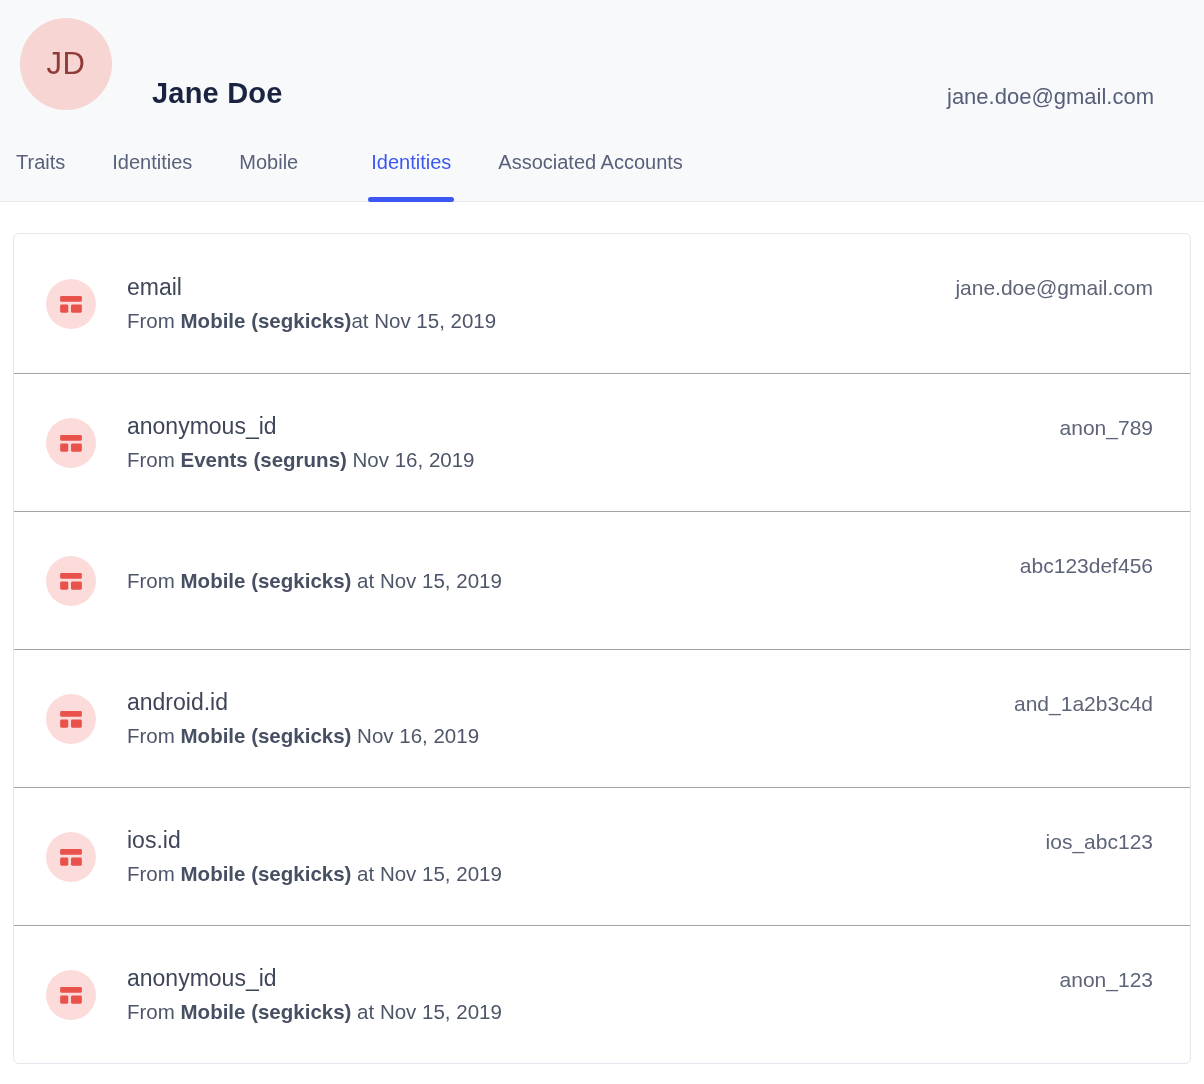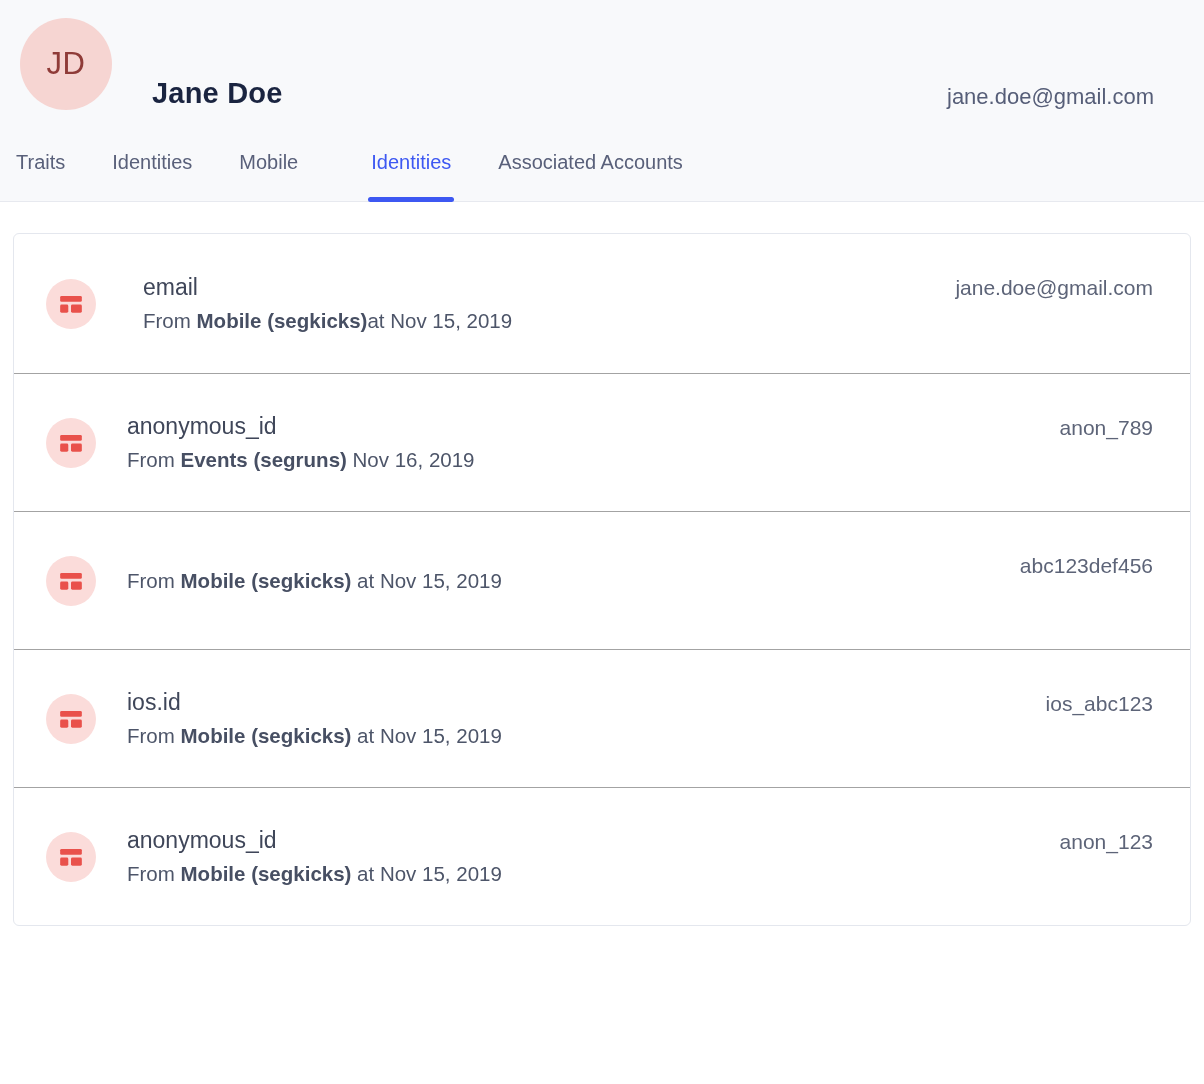--- a/index.html
+++ b/index.html
@@ -86,21 +86,21 @@
     border-radius: 6px;
     overflow: hidden;
   }
   .row {
     display: flex;
     align-items: center;
     height: 138px;
     padding: 0 37px 0 32px;
     border-top: 1px solid #a3a3a3;
   }
-  .row:first-child { border-top: none; height: 139px; gap: 16px; }
+  .row:first-child { border-top: none; height: 139px; }
   .row-icon {
     width: 50px; height: 50px;
     border-radius: 50%;
     background: var(--icon-bg);
     display: flex; align-items: center; justify-content: center;
     flex: 0 0 auto;
     margin-right: 31px;
   }
   .row-icon svg { display: block; }
   .row-text {
@@ -193,20 +193,34 @@
       </div>
       <div class="row">
         <div class="row-icon">
           <svg width="26" height="26" viewBox="0 0 24 24" fill="#e9514b">
             <rect x="2" y="4.5" width="20" height="5.5" rx="1.3"></rect>
             <rect x="2" y="12.5" width="7.5" height="7.5" rx="1.3"></rect>
             <rect x="12" y="12.5" width="10" height="7.5" rx="1.3"></rect>
           </svg>
         </div>
         <div class="row-text">
+          <div class="row-name">android.id</div>
+          <div class="row-sub"><span>From </span><b>Mobile (segkicks)</b><span> Nov 16, 2019</span></div>
+        </div>
+        <div class="row-value">and_1a2b3c4d</div>
+      </div>
+      <div class="row">
+        <div class="row-icon">
+          <svg width="26" height="26" viewBox="0 0 24 24" fill="#e9514b">
+            <rect x="2" y="4.5" width="20" height="5.5" rx="1.3"></rect>
+            <rect x="2" y="12.5" width="7.5" height="7.5" rx="1.3"></rect>
+            <rect x="12" y="12.5" width="10" height="7.5" rx="1.3"></rect>
+          </svg>
+        </div>
+        <div class="row-text">
           <div class="row-name">ios.id</div>
           <div class="row-sub"><span>From </span><b>Mobile (segkicks)</b><span> at Nov 15, 2019</span></div>
         </div>
         <div class="row-value">ios_abc123</div>
       </div>
       <div class="row">
         <div class="row-icon">
           <svg width="26" height="26" viewBox="0 0 24 24" fill="#e9514b">
             <rect x="2" y="4.5" width="20" height="5.5" rx="1.3"></rect>
             <rect x="2" y="12.5" width="7.5" height="7.5" rx="1.3"></rect>

